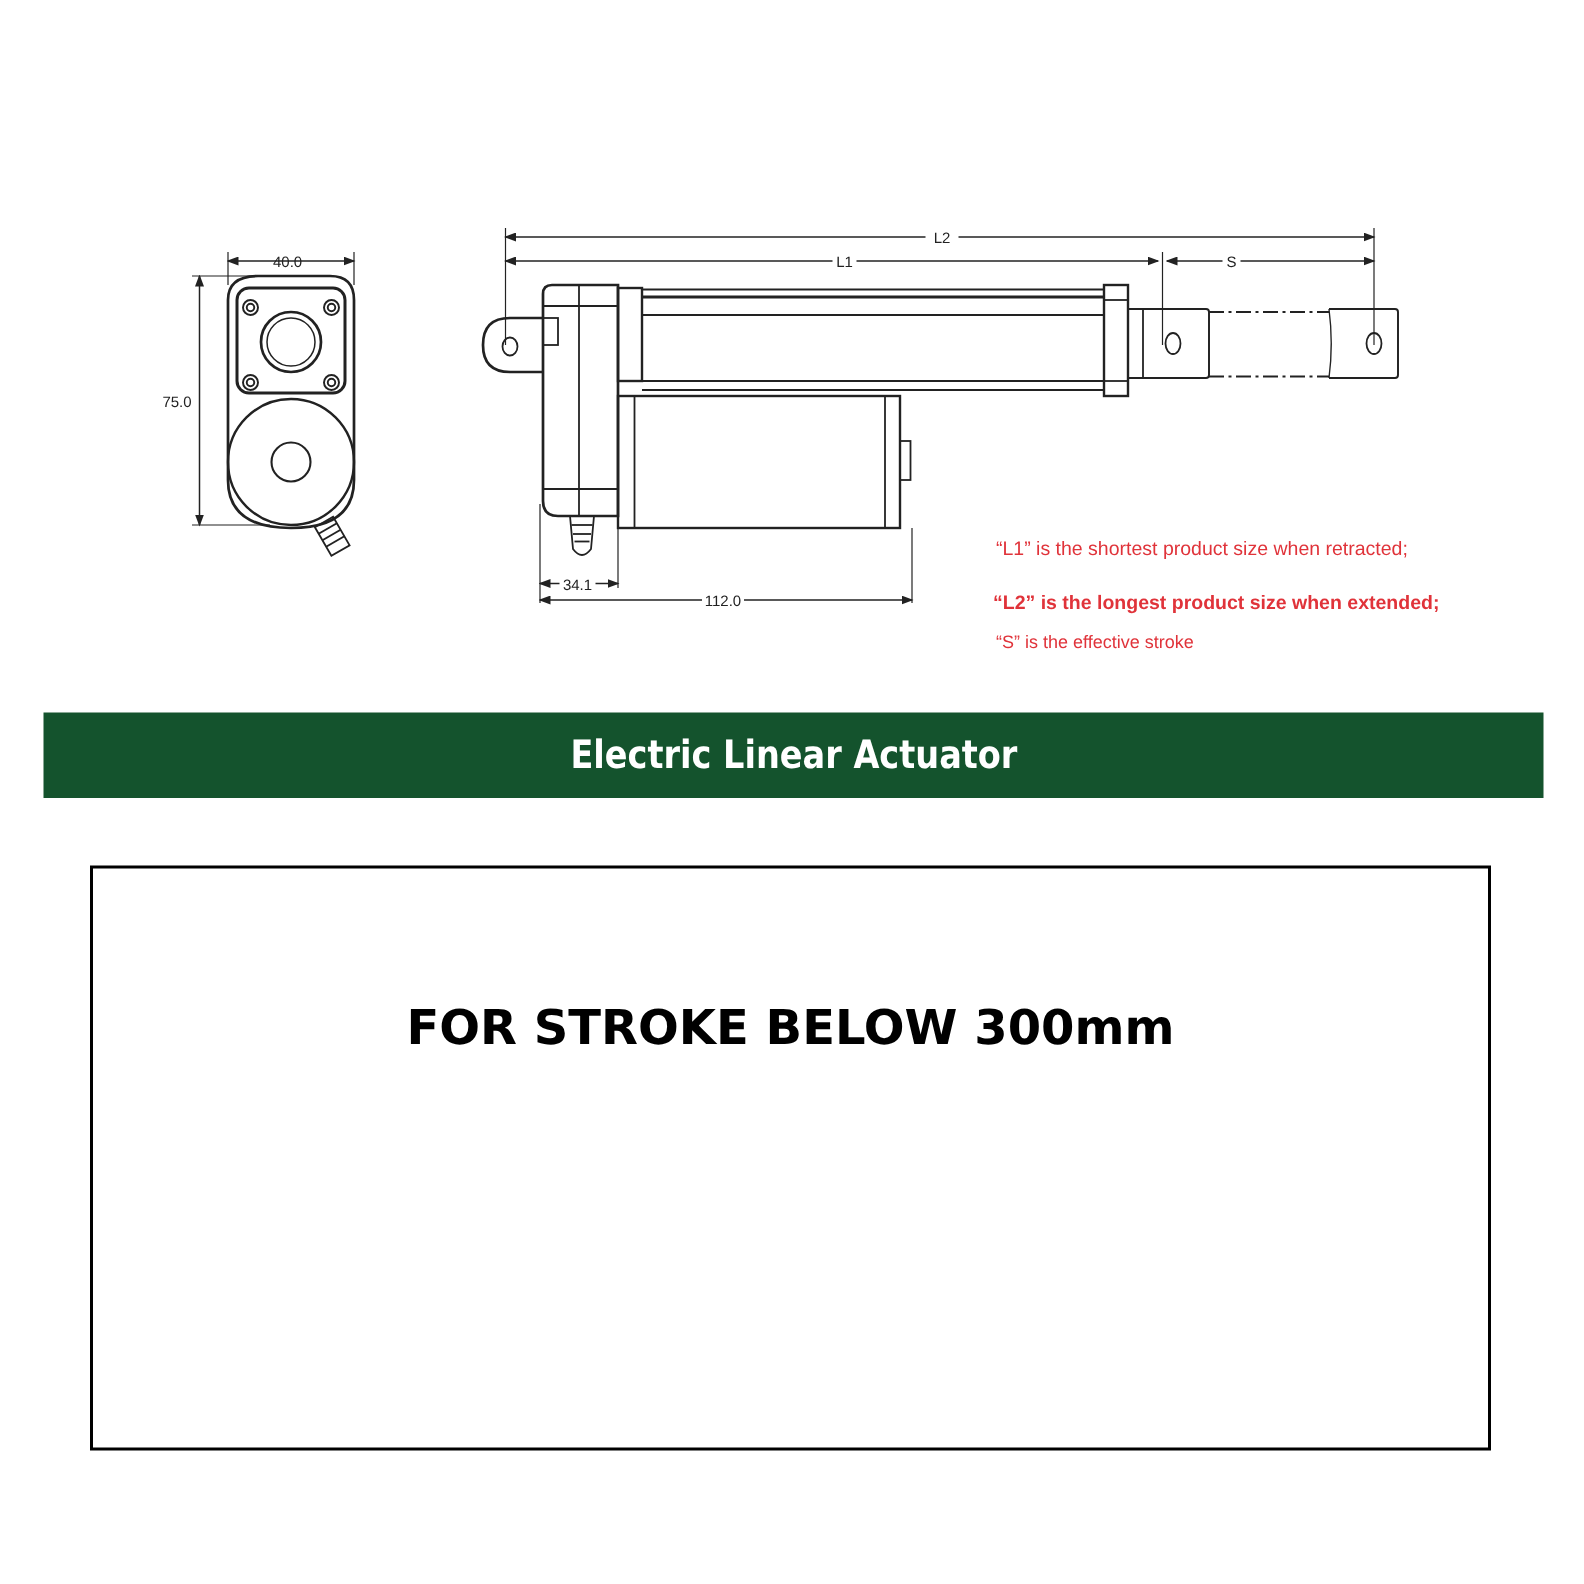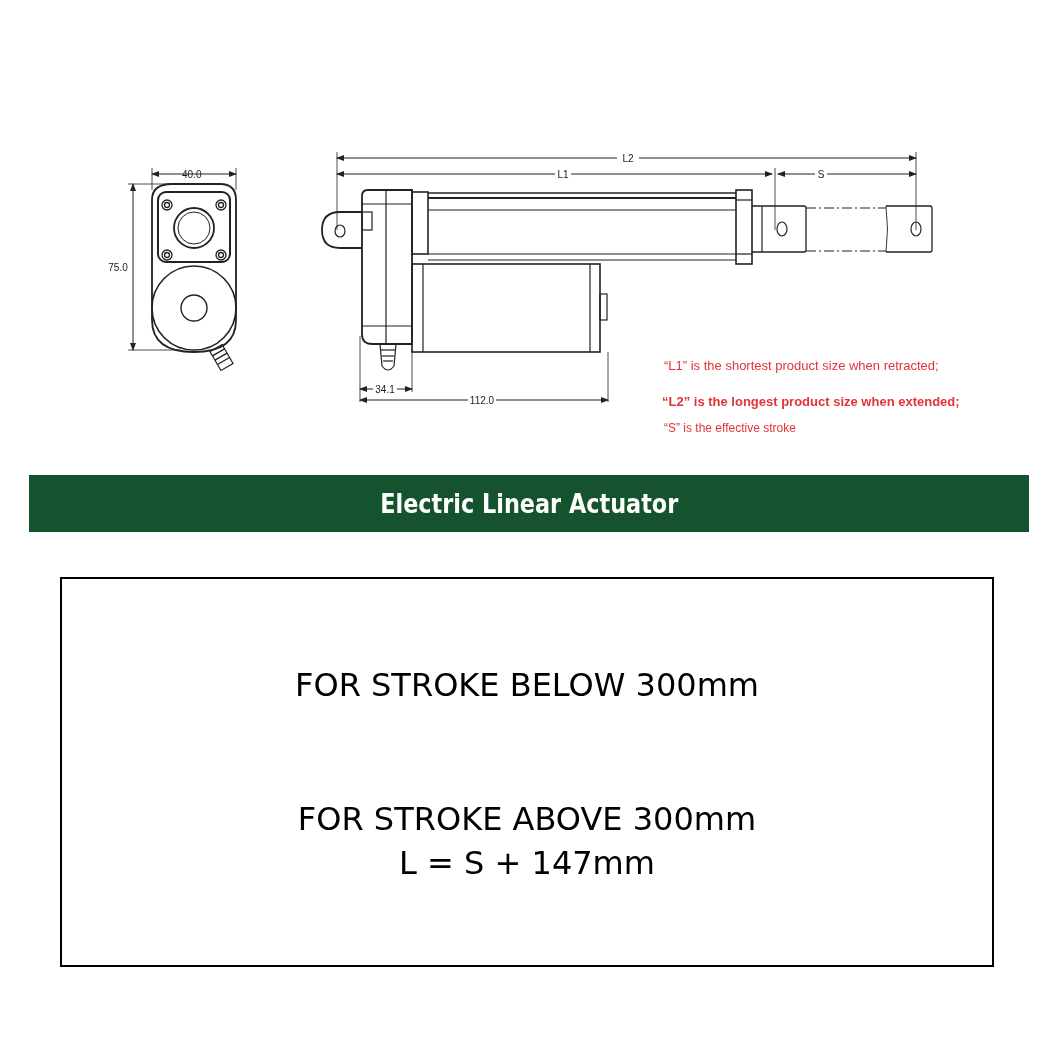--- a/index.html
+++ b/index.html
@@ -4,21 +4,21 @@
 <style>
   html, body { margin:0; padding:0; background:#ffffff; }
   body { width:1056px; height:1056px; position:relative; overflow:hidden; font-family:"Liberation Sans", sans-serif; }
   #drawing { position:absolute; left:0; top:0; width:1056px; height:470px; }
   .dim { font-family:"Liberation Sans", sans-serif; font-size:10px; fill:#222; }
   .notes { position:absolute; left:660px; top:354px; color:#e0333a; font-family:"Liberation Sans", sans-serif; font-size:13px; }
   .notes div { position:absolute; white-space:nowrap; }
   .banner { position:absolute; left:29px; top:475px; width:1000px; height:57px; background:#14532d; display:flex; align-items:center; justify-content:center; }
   .banner span { color:#ffffff; font-family:"DejaVu Sans", sans-serif; font-weight:bold; font-size:26px; letter-spacing:0px; transform:scaleX(0.86); display:inline-block; }
   .box { position:absolute; left:60px; top:577px; width:934px; height:390px; border:2px solid #000; box-sizing:border-box; }
-  .formula { position:absolute; left:0; width:100%; text-align:center; font-family:"DejaVu Sans", sans-serif; font-weight:normal; font-size:32px; color:#000; line-height:40px; }
+  .formula { position:absolute; left:0; width:100%; text-align:center; font-family:"DejaVu Sans", sans-serif; font-weight:bold; font-size:32px; color:#000; line-height:40px; }
 </style>
 </head>
 <body>
 
 <svg id="drawing" viewBox="0 0 1056 470" xmlns="http://www.w3.org/2000/svg">
   <defs>
     <marker id="arr" markerWidth="8" markerHeight="6" refX="7" refY="3" orient="auto-start-reverse">
       <path d="M0,0 L8,3 L0,6 Z" fill="#222"></path>
     </marker>
   </defs>
@@ -136,15 +136,13 @@
   <div style="left:2px; top:40px;font-weight:bold;">“L2” is the longest product size when extended;</div>
   <div style="left:4px; top:67px; font-size:12px;">“S” is the effective stroke</div>
 </div>
 
 <div class="banner">
   <span>Electric Linear Actuator</span>
 </div>
 
 <div class="box">
   <div class="formula" style="top:86px;">FOR STROKE BELOW 300mm</div>
-  <div class="formula" style="top:220px;">FOR STROKE ABOVE 300mm</div>
-  <div class="formula" style="top:264px;">L = S + 147mm</div>
 </div>
 
 </body></html>

